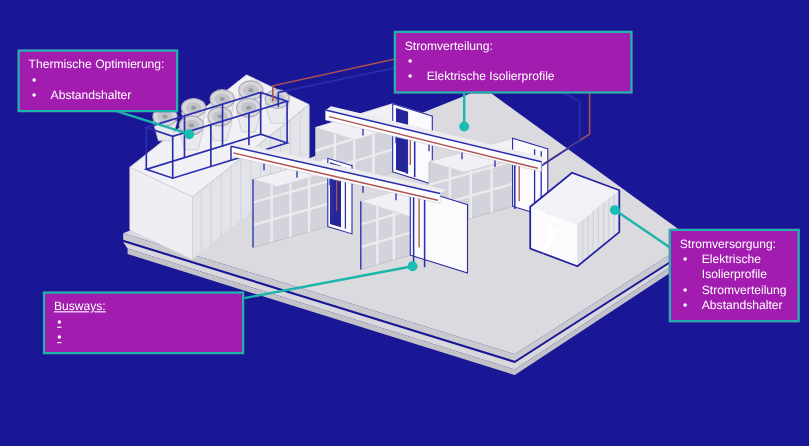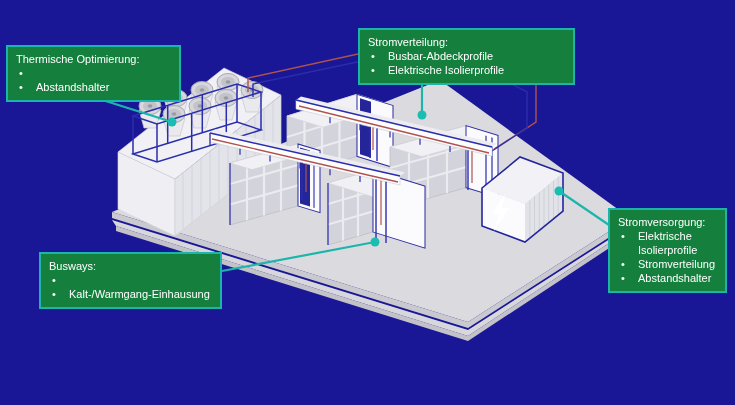--- a/index.html
+++ b/index.html
@@ -6,21 +6,21 @@
   body{
     width:735px;height:405px;overflow:hidden;position:relative;
     background:#1A1796;
     font-family:"Liberation Sans","DejaVu Sans",sans-serif;
   }
   #stage{position:absolute;inset:0;width:735px;height:405px;}
   svg{position:absolute;left:0;top:0;}
   .callout{
     position:absolute;
     border:2px solid #1CB5AB;
-    background:#15803d;
+    background:#a21caf;
     color:#ffffff;
     font-size:11px;line-height:14px;
     padding:5px 8px 6px 8px;
     box-sizing:border-box;
   }
   .callout .title{white-space:nowrap;}
   .callout .item{display:flex;align-items:flex-start;}
   .callout .bullet{flex:0 0 17px;text-align:left;padding-left:3px;}
   .callout .itxt{flex:1 1 auto;}
   
@@ -204,51 +204,49 @@
     <path class="teal" d="M422,80 L422,115"></path>
     <path class="teal" d="M222,271 L375,242"></path>
     <path class="teal" d="M559,191 L609,225"></path>
     <circle cx="172" cy="122" r="4.5" fill="#19BDB2"></circle>
     <circle cx="422" cy="115" r="4.5" fill="#19BDB2"></circle>
     <circle cx="375" cy="242" r="4.5" fill="#19BDB2"></circle>
     <circle cx="559" cy="191" r="4.5" fill="#19BDB2"></circle>
   </g>
 </svg>
 
-<div class="callout" style="left:6px;top:45px;width:175px;">
+<div class="callout" style="left:16px;top:45px;width:146px;">
   <div class="title">Thermische Optimierung:</div>
   <div class="item">
     <span class="bullet">•</span>
   </div>
   <div class="item">
     <span class="bullet">•</span>
     <span class="itxt">Abstandshalter</span>
   </div>
 </div>
 
 <div class="callout" style="left:358px;top:28px;width:217px;">
   <div class="title">Stromverteilung:</div>
   <div class="item">
     <span class="bullet">•</span>
-    <span class="itxt">Busbar-Abdeckprofile</span>
   </div>
   <div class="item">
     <span class="bullet">•</span>
     <span class="itxt">Elektrische Isolierprofile</span>
   </div>
 </div>
 
-<div class="callout" style="left:39px;top:252px;width:183px;">
+<div class="callout" style="left:39px;top:265px;width:183px;text-decoration:underline;">
   <div class="title">Busways:</div>
   <div class="item">
     <span class="bullet">•</span>
   </div>
   <div class="item">
     <span class="bullet">•</span>
-    <span class="itxt">Kalt-/Warmgang-Einhausung</span>
   </div>
 </div>
 
 <div class="callout" style="left:608px;top:208px;width:119px;">
   <div class="title">Stromversorgung:</div>
   <div class="item">
     <span class="bullet">•</span>
     <span class="itxt">Elektrische Isolierprofile</span>
   </div>
   <div class="item">

